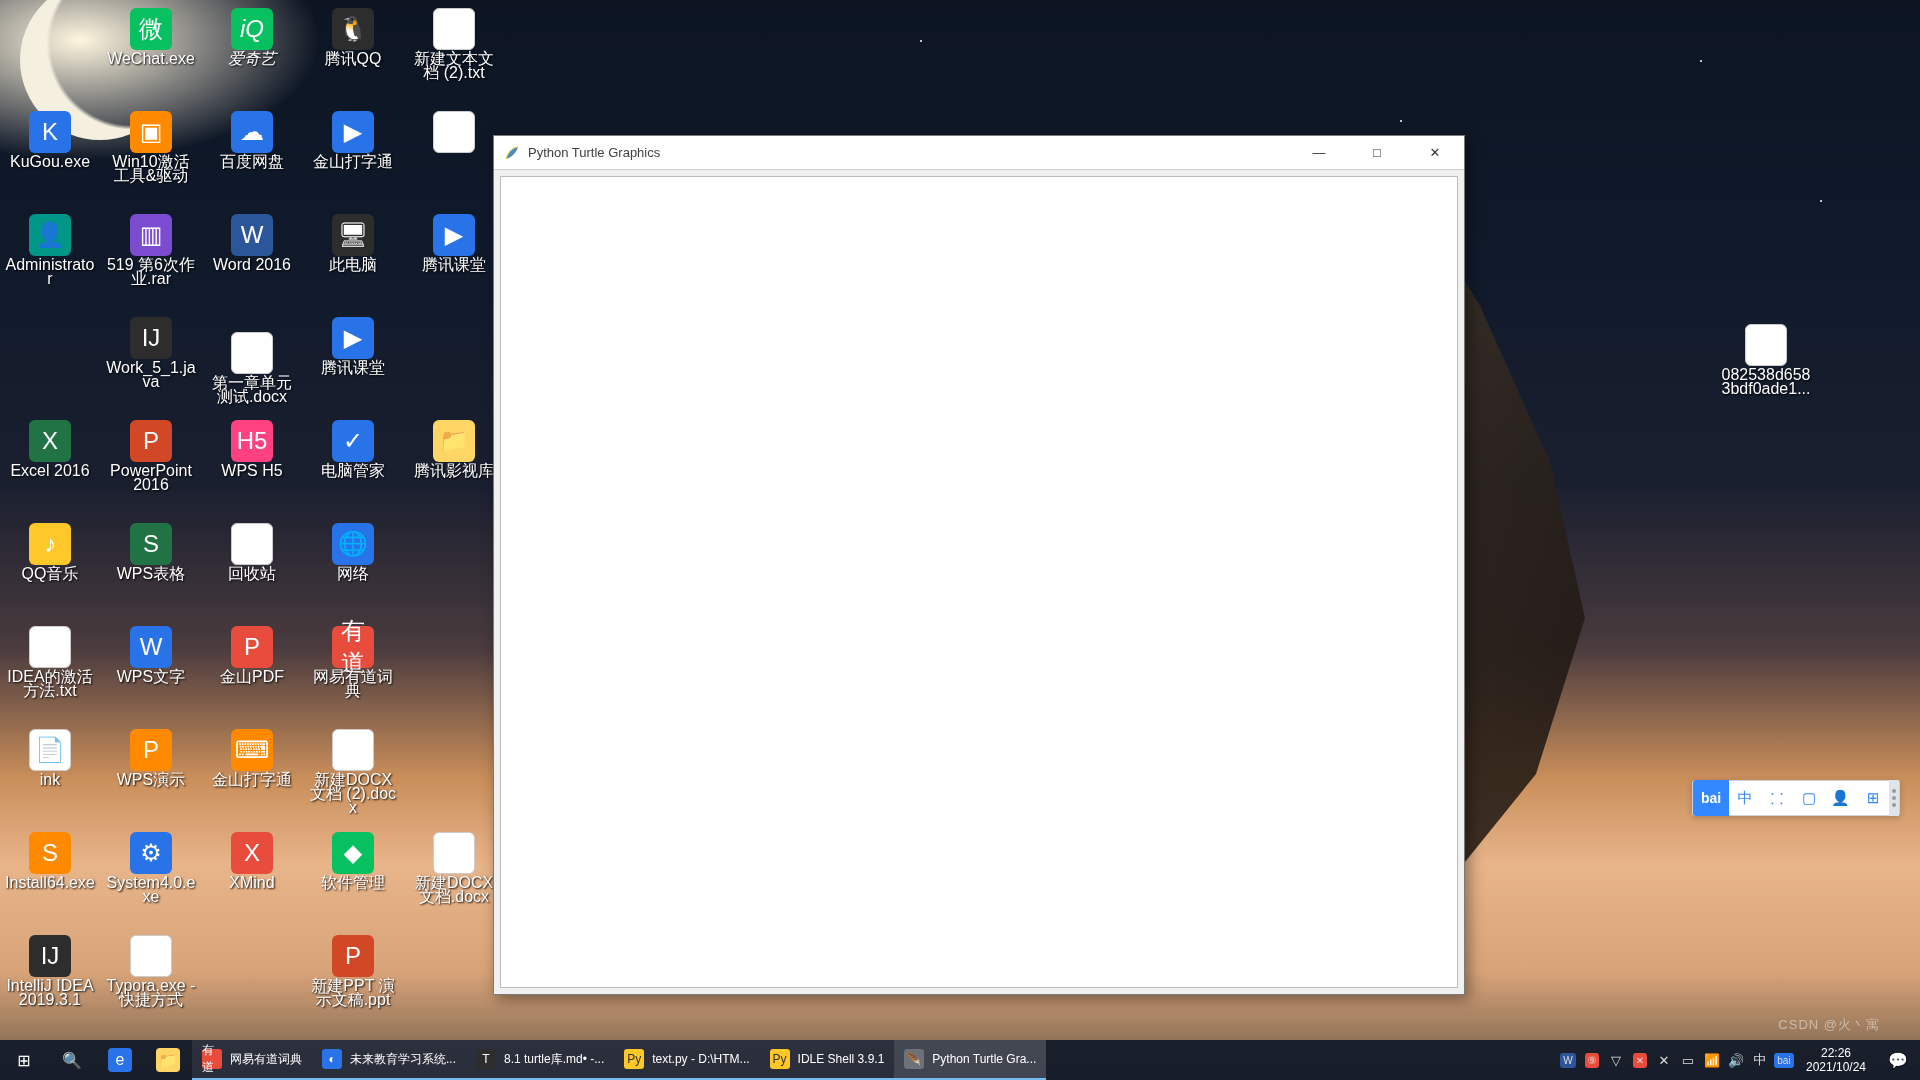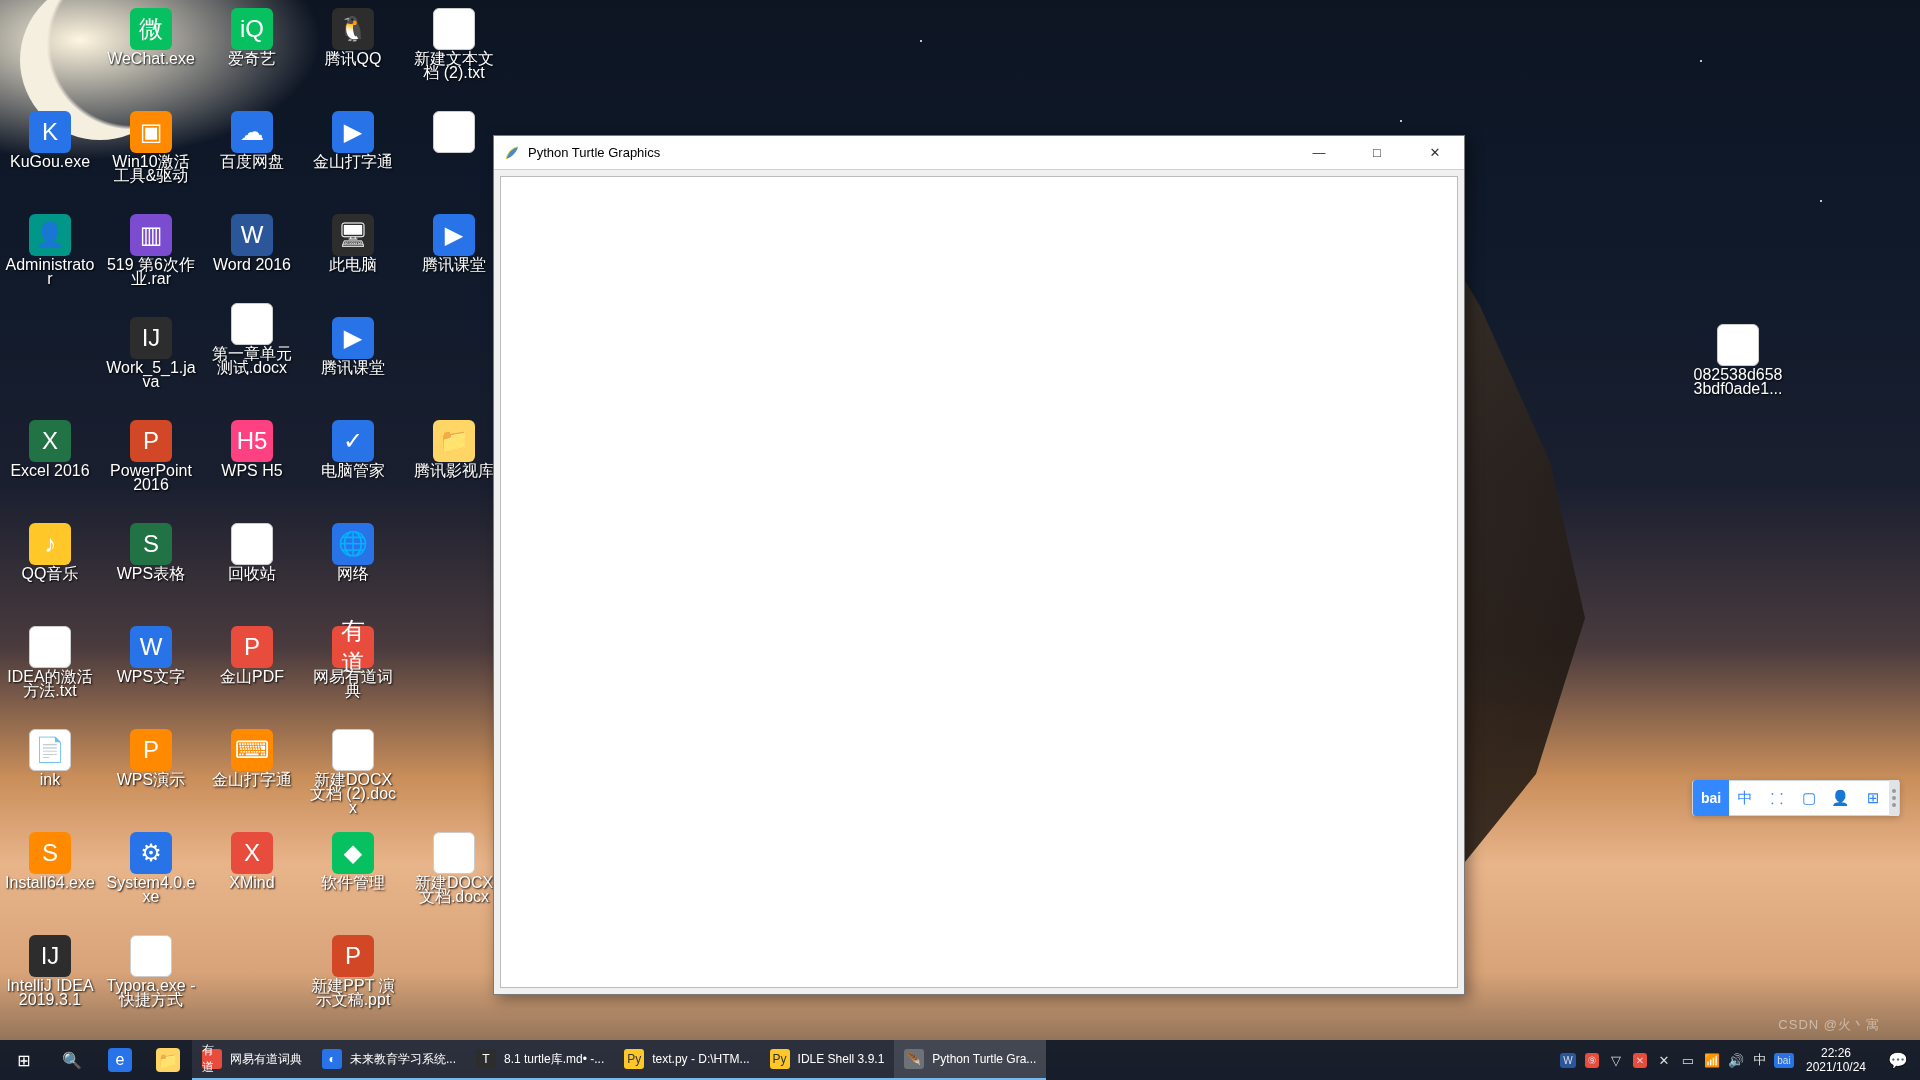--- a/index.html
+++ b/index.html
@@ -33,21 +33,21 @@
 .dicon .lbl { font-size:16px; color:#fff; line-height:14px; text-shadow:1px 1px 2px #000; word-break:break-all; max-width:96px; }
 
 
 .win {
   position:absolute; left:493px; top:135px; width:972px; height:860px;
   background:#f0f0f0; border:1px solid #7a7a7a; box-shadow:4px 4px 14px rgba(0,0,0,.4);
 }
 .titlebar { height:34px; background:#fff; display:flex; align-items:center; border-bottom:1px solid #d0d0d0;}
 .titlebar .feather { width:16px; height:16px; margin:0 8px 0 10px; position:relative;}
 .titlebar .feather svg { width:16px; height:16px;}
-.titlebar .ttl { font-size:13px; color:#000000; flex:1;}
+.titlebar .ttl { font-size:13px; color:#404040; flex:1;}
 .winbtns { display:flex; height:100%;}
 .winbtn { width:58px; display:flex; align-items:center; justify-content:center; font-size:13px; color:#333;}
 .canvas { position:absolute; left:6px; top:40px; right:6px; bottom:6px; background:#fff; border:1px solid #bcbcbc;}
 
 
 .baidu {
   position:absolute; right:20px; top:780px; height:36px;
   background:#fff; border:1px solid #cfd3da; border-radius:3px; display:flex; align-items:center;
   box-shadow:0 2px 6px rgba(0,0,0,.2);
 }
@@ -93,21 +93,21 @@
   <div class="star" style="left:920px;top:40px"></div>
   <div class="star" style="left:1400px;top:120px"></div>
   <div class="star" style="left:1700px;top:60px"></div>
   <div class="star" style="left:1820px;top:200px"></div>
 
   <div class="icons" id="dicons">
       <div class="dicon" style="left: 101px; top: 4px;">
         <div class="glyph bg-green">微</div>
         <div class="lbl">WeChat.exe</div>
       </div>
-      <div class="dicon" style="left: 202px; top: 4px;">
+      <div class="dicon" style="left: 202px; top: 4px; font-style: italic;">
         <div class="glyph bg-green">iQ</div>
         <div class="lbl">爱奇艺</div>
       </div>
       <div class="dicon" style="left: 303px; top: 4px;">
         <div class="glyph bg-dark">🐧</div>
         <div class="lbl">腾讯QQ</div>
       </div>
       <div class="dicon" style="left: 404px; top: 4px;">
         <div class="glyph bg-txt">≡</div>
         <div class="lbl">新建文本文档 (2).txt</div>
@@ -149,21 +149,21 @@
         <div class="lbl">此电脑</div>
       </div>
       <div class="dicon" style="left: 404px; top: 210px;">
         <div class="glyph bg-blue">▶</div>
         <div class="lbl">腾讯课堂</div>
       </div>
       <div class="dicon" style="left: 101px; top: 313px;">
         <div class="glyph bg-dark">IJ</div>
         <div class="lbl">Work_5_1.java</div>
       </div>
-      <div class="dicon" style="left: 202px; top: 299px;">
+      <div class="dicon" style="left: 202px; top: 328px;">
         <div class="glyph bg-white">W</div>
         <div class="lbl">第一章单元测试.docx</div>
       </div>
       <div class="dicon" style="left: 303px; top: 313px;">
         <div class="glyph bg-blue">▶</div>
         <div class="lbl">腾讯课堂</div>
       </div>
       <div class="dicon" style="left: 0px; top: 416px;">
         <div class="glyph bg-excel">X</div>
         <div class="lbl">Excel 2016</div>
@@ -259,21 +259,21 @@
       <div class="dicon" style="left: 101px; top: 931px;">
         <div class="glyph bg-white">T</div>
         <div class="lbl">Typora.exe - 快捷方式</div>
       </div>
       <div class="dicon" style="left: 303px; top: 931px;">
         <div class="glyph bg-ppt">P</div>
         <div class="lbl">新建PPT 演示文稿.ppt</div>
       </div>
     </div>
 
-  <div class="dicon" style="right:132px; left:auto; top:320px; position:absolute">
+  <div class="dicon" style="right:104px; left:auto; top:320px; position:absolute">
      <div class="glyph bg-white">▭</div>
      <div class="lbl">082538d6583bdf0ade1...</div>
   </div>
 
   <div class="win">
     <div class="titlebar">
       <span class="feather">
         <svg viewBox="0 0 16 16">
             <path d="M2 14 C4 6 10 2 14 2 C13 6 9 12 2 14 Z" fill="#4b8bbe"></path>
             <path d="M2 14 C4 6 10 2 14 2" stroke="#ffd43b" stroke-width="1" fill="none"></path>

